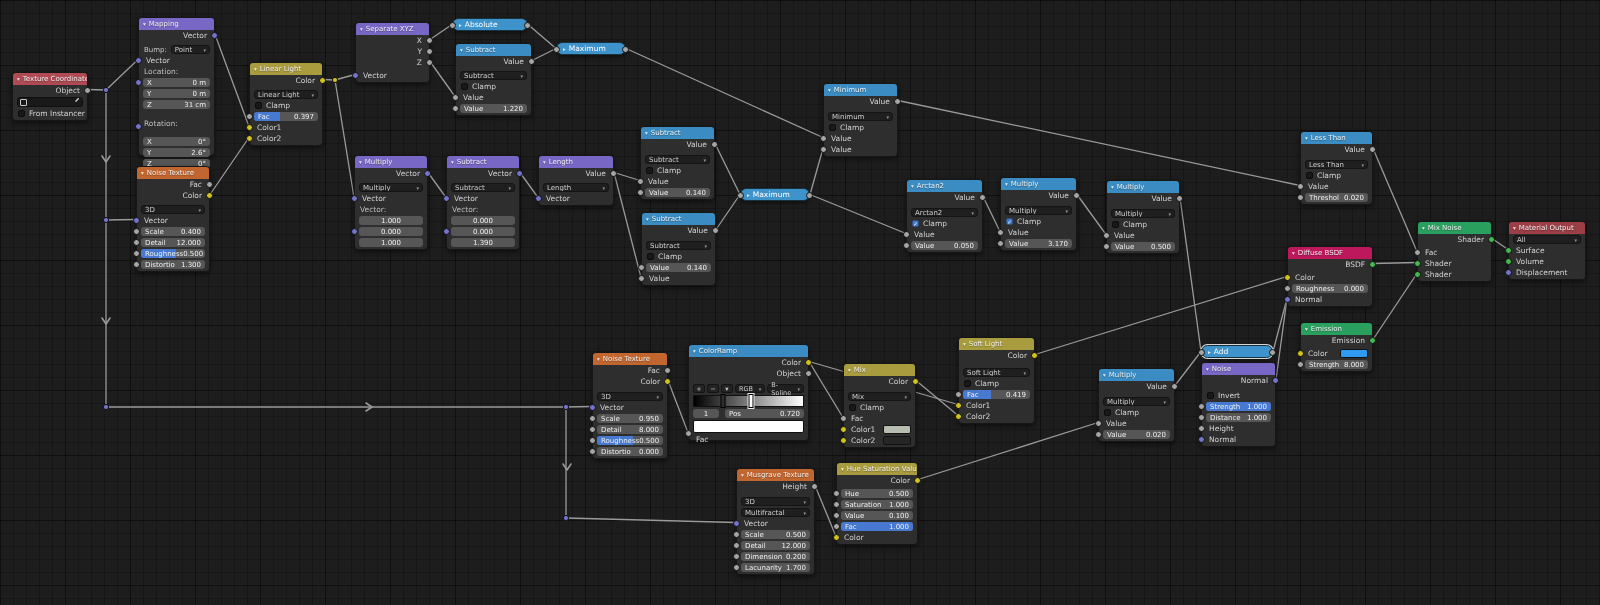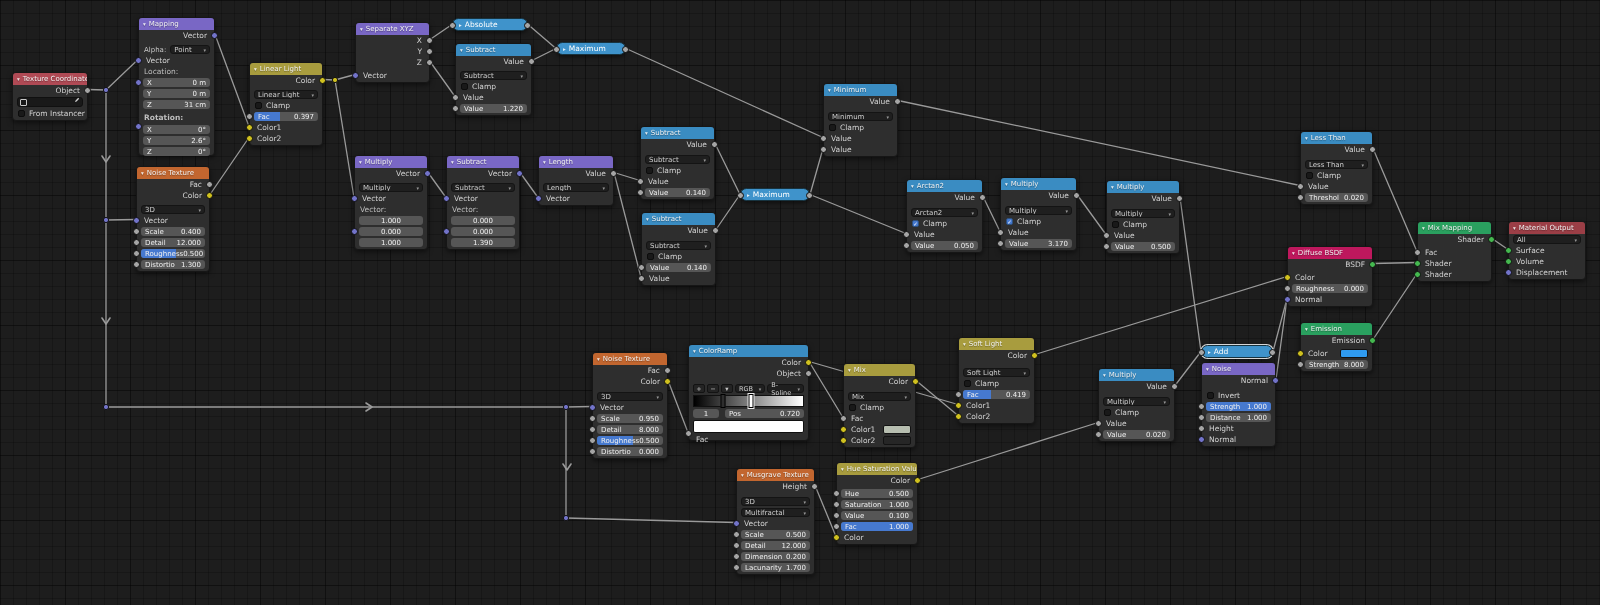--- a/index.html
+++ b/index.html
@@ -153,21 +153,21 @@
       <div class="hdr" style="background: rgb(121, 103, 197);">
         <span class="tri">▾</span>
         <span>Mapping</span>
       </div>
       <div class="row out" style="height: 11px;">
         <span>Vector</span>
       </div>
       <span class="sock" style="background: rgb(114, 115, 201); top: 14px; right: -4px;"></span>
       <div style="height: 3px;"></div>
       <div class="row selrow" style="height: 11px;">
-        <span class="proplbl">Alpha:</span>
+        <span class="proplbl">Bump:</span>
         <div class="sel">
           <span>Point</span>
           <span class="chev">▾</span>
         </div>
       </div>
       <div class="row in" style="height: 11px;">
         <span>Vector</span>
       </div>
       <span class="sock" style="background: rgb(114, 115, 201); top: 39px; left: -4px;"></span>
       <div class="row lblrow" style="height: 11px;">
@@ -185,21 +185,21 @@
           <span class="fl">Y</span>
           <span class="fv">0 m</span>
         </div>
       </div>
       <div class="row fldrow" style="height: 11px;">
         <div class="fld">
           <span class="fl">Z</span>
           <span class="fv">31 cm</span>
         </div>
       </div>
-      <div class="row lblrow" style="height: 14px; font-weight: bold;">
+      <div class="row lblrow" style="height: 26px;">
         <span>Rotation:</span>
       </div>
       <div class="row fldrow" style="height: 11px;">
         <div class="fld">
           <span class="fl">X</span>
           <span class="fv">0°</span>
         </div>
       </div>
       <span class="sock" style="background: rgb(114, 115, 201); top: 105px; left: -4px;"></span>
       <div class="row fldrow" style="height: 11px;">
@@ -1099,21 +1099,21 @@
         <div class="fld">
           <span class="fl">Strength</span>
           <span class="fv">8.000</span>
         </div>
       </div>
       <span class="sock" style="background: rgb(165, 165, 165); top: 38px; left: -4px;"></span>
     </div>
     <div class="node" style="left: 1417px; top: 221px; width: 75px; height: 61px;">
       <div class="hdr" style="background: rgb(42, 160, 95);">
         <span class="tri">▾</span>
-        <span>Mix Mapping</span>
+        <span>Mix Noise</span>
       </div>
       <div class="row out" style="height: 11px;">
         <span>Shader</span>
       </div>
       <span class="sock" style="background: rgb(68, 184, 79); top: 14px; right: -4px;"></span>
       <div style="height: 2px;"></div>
       <div class="row in" style="height: 11px;">
         <span>Fac</span>
       </div>
       <span class="sock" style="background: rgb(165, 165, 165); top: 27px; left: -4px;"></span>

